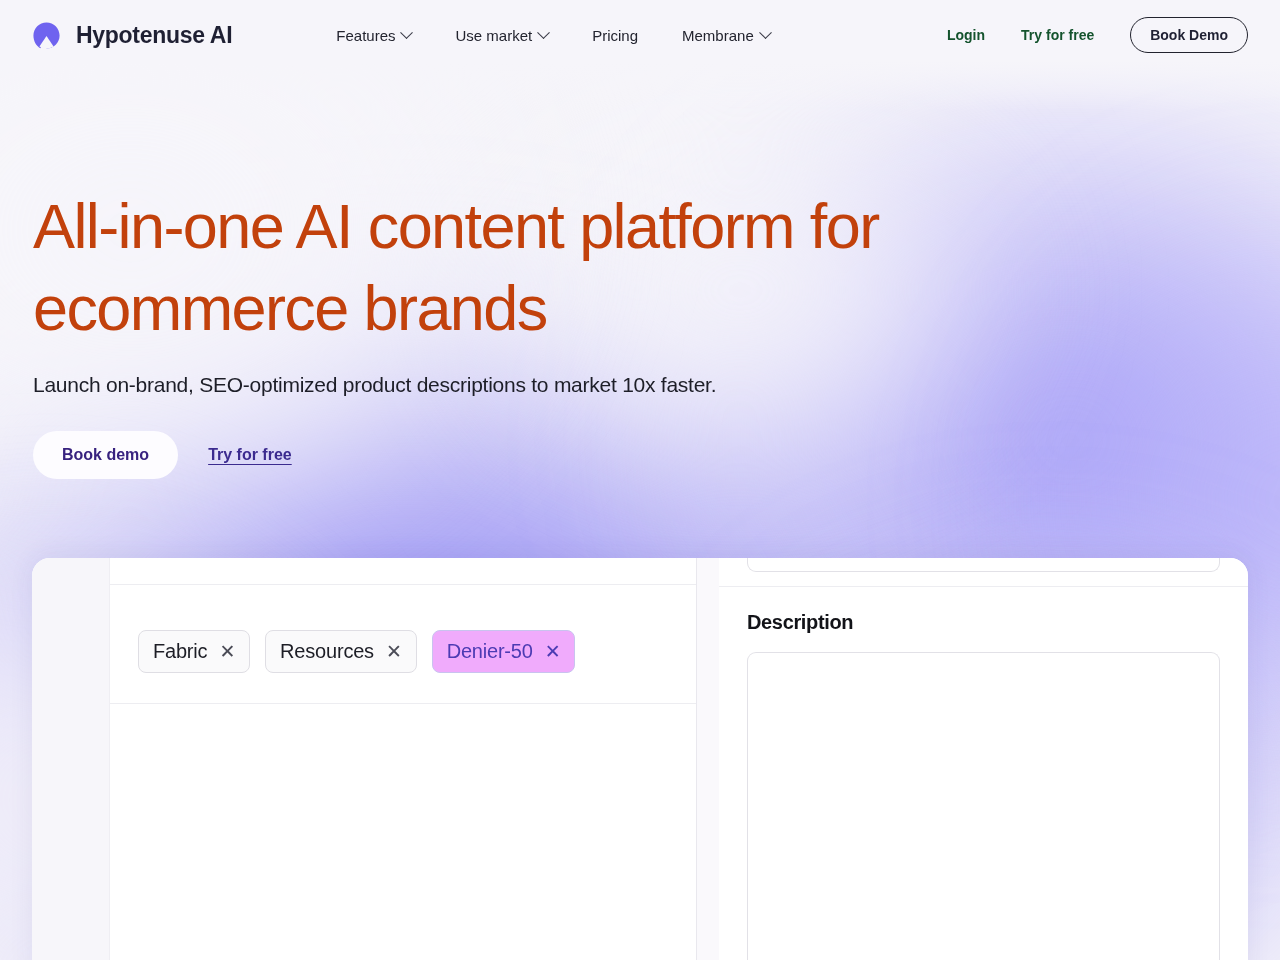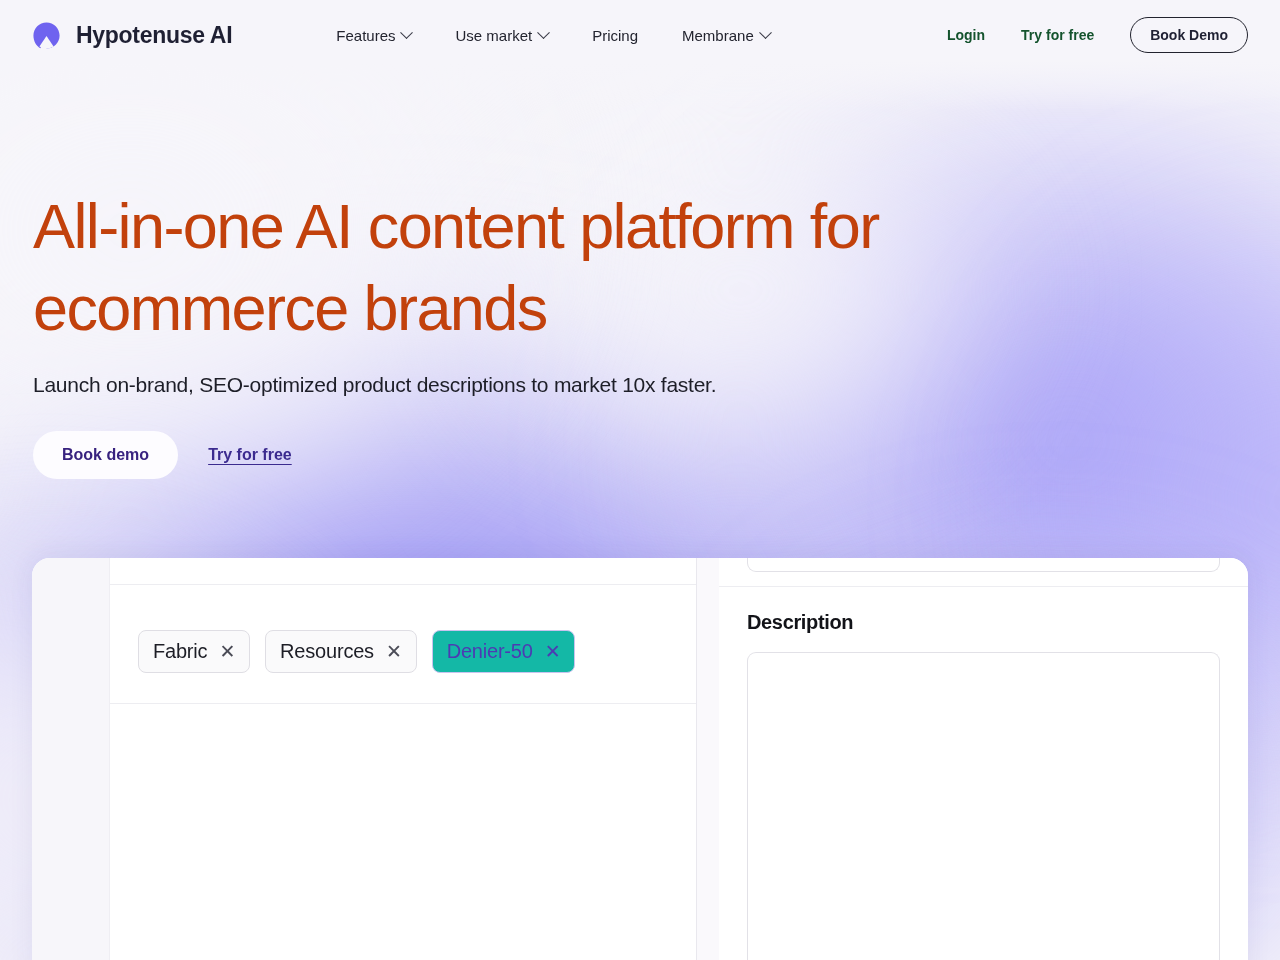--- a/index.html
+++ b/index.html
@@ -281,21 +281,21 @@
     white-space: nowrap;
     letter-spacing: -0.2px;
   }
   .chip .chip-x {
     font-size: 19px;
     line-height: 1;
     color: #4b4c57;
   }
   .chip.accent {
     border-color: #c9c3ef;
-    background: #14b8a6;
+    background: #f0abfc;
     color: #4c3bb3;
   }
   .chip.accent .chip-x { color: #4c3bb3; }
 
   .field-block.tall {
     min-height: 118px;
   }
 
   
   .rp-stub {

